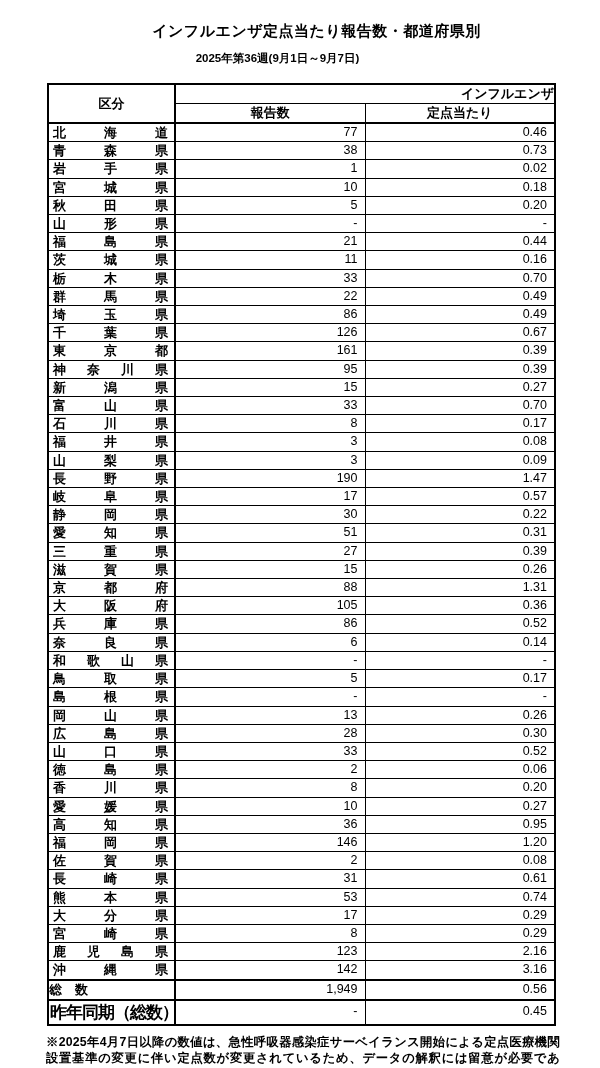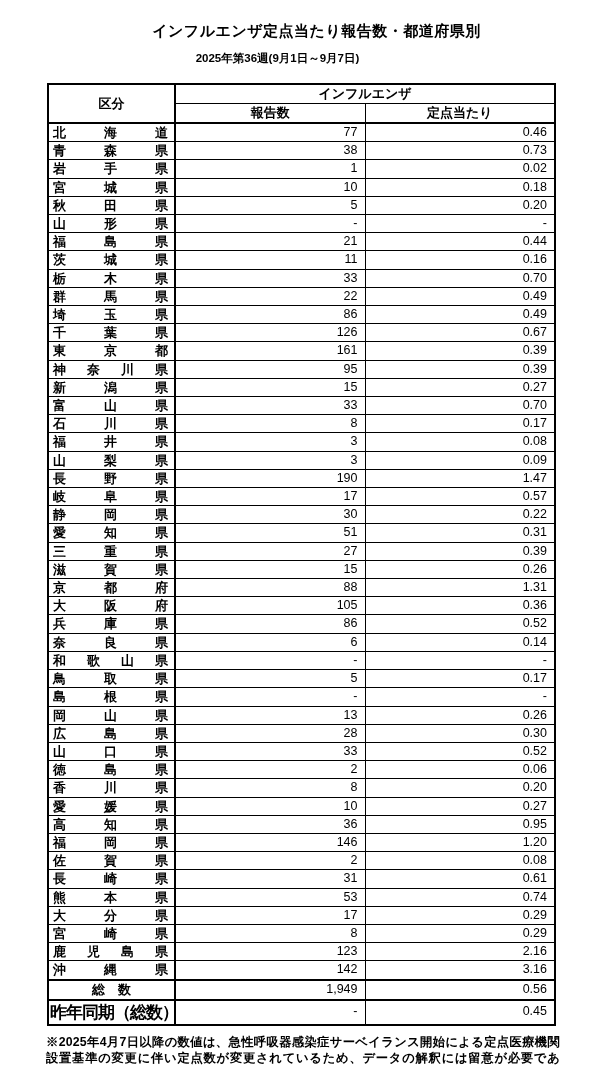--- a/index.html
+++ b/index.html
@@ -41,21 +41,21 @@
     border: 1px solid #000;
     overflow: hidden;
     vertical-align: middle;
   }
   th {
     font-size: 13px;
     font-weight: bold;
     text-align: center;
   }
   .th-region { border-right: 2px solid #000; border-bottom: 2px solid #000; }
-  .th-group  { height: 18px; }
+  .th-group  { height: 18px; text-align: right; }
   .th-sub    { height: 17px; border-bottom: 2px solid #000; }
   tbody.rows td { height: 17.2px; }
   .cell-name { border-right: 2px solid #000; }
   .name-flex {
     display: flex;
     justify-content: space-between;
     padding: 0 6px 0 4px;
     font-size: 13px;
     font-weight: bold;
     line-height: 17.2px;
@@ -66,21 +66,21 @@
     font-size: 12.5px;
     font-weight: normal;
     line-height: 17.2px;
   }
   tbody.footer-rows tr.total-row td {
     border-top: 2px solid #000;
     border-bottom: 2px solid #000;
     height: 18px;
   }
   .total-label {
-    text-align: center;
+    text-align: left;
     font-size: 13px;
     font-weight: bold;
     border-right: 2px solid #000;
     border-radius: 10px;
   }
   tbody.footer-rows tr.prev-row td { height: 16px; }
   .prev-label {
     font-size: 17px;
     font-weight: bold;
     letter-spacing: -1px;

